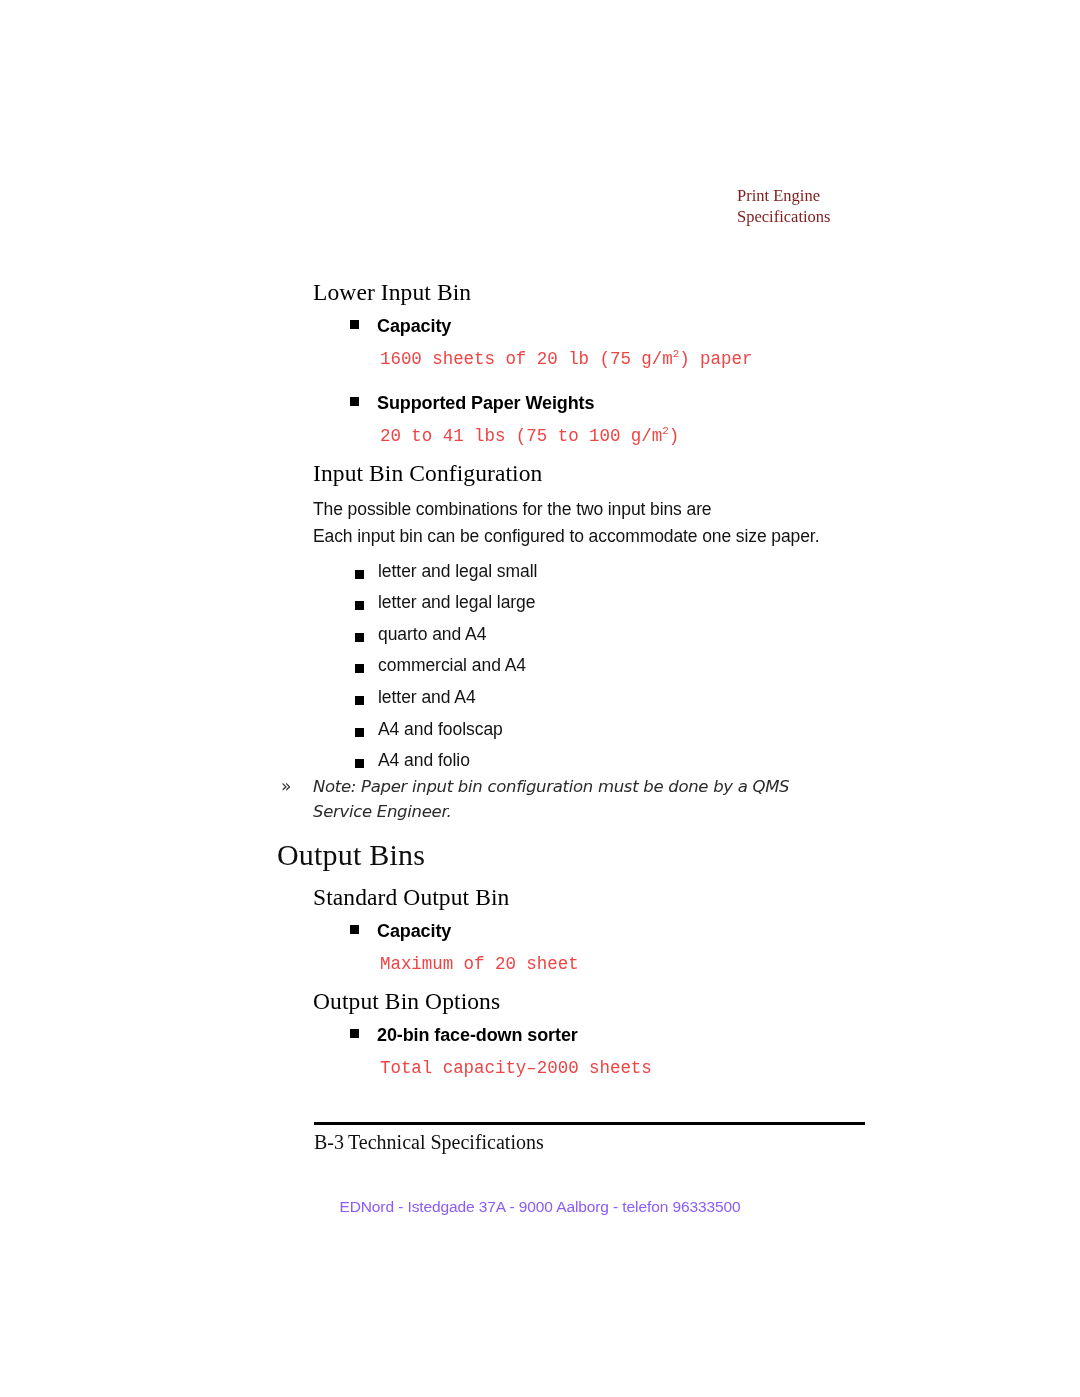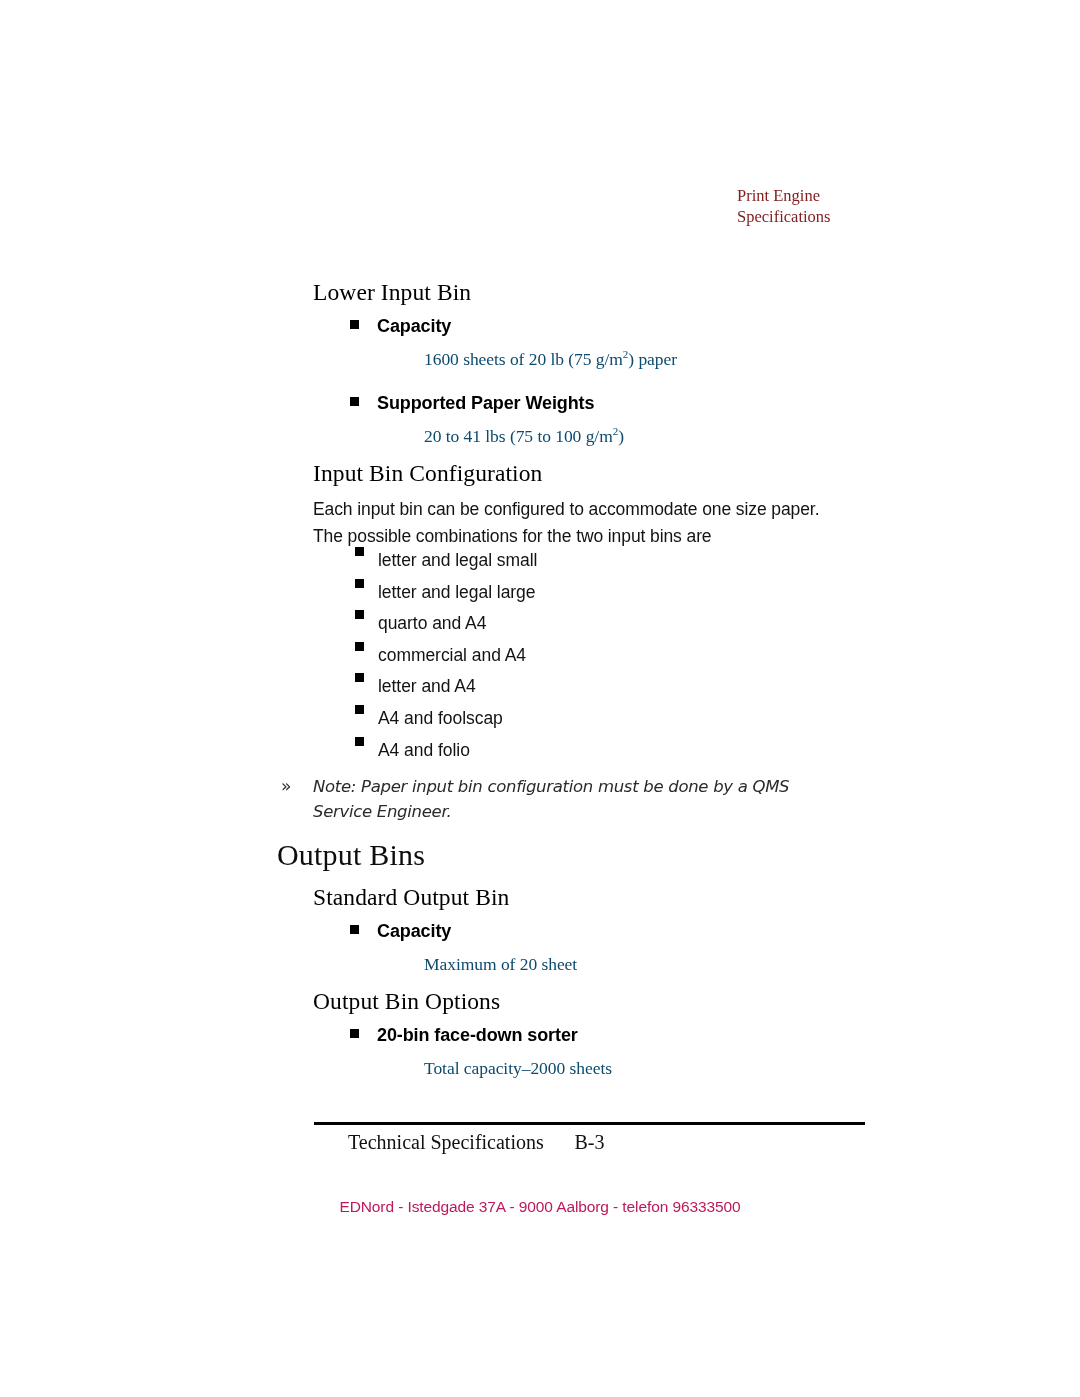--- a/index.html
+++ b/index.html
@@ -85,27 +85,26 @@
     margin-right: 18px;
     position: relative;
     top: -3px;
     flex: none;
   }
 
   
   .body {
     position: absolute;
     left: 380px;
-    font-family: Liberation Serif, serif;
+    font-family: Liberation Mono, monospace;
     font-size: 17.5px;
     line-height: 26px;
     letter-spacing: -.05px;
-    color: #0c4a6e;
-    white-space: nowrap;
-    margin-left: 44px;
+    color: #ef4444;
+    white-space: nowrap;
   }
 
   .body sup {
     font-size: 11px;
     vertical-align: super;
     line-height: 0;
   }
 
   
   .para {
@@ -121,21 +120,21 @@
   .para div { white-space: nowrap; }
 
   
   .combo-list {
     position: absolute;
     left: 355px;
     top: 550px;
   }
   .combo-item {
     display: flex;
-    align-items: flex-start;
+    align-items: flex-end;
     height: 31.6px;
     font-family: "Liberation Sans", sans-serif;
     font-size: 17.5px;
     letter-spacing: -.05px;
     color: #131313;
     white-space: nowrap;
   }
   .combo-item .sq {
     display: inline-block;
     width: 9px;
@@ -190,37 +189,37 @@
     font-size: 20px;
     color: #111;
     white-space: nowrap;
     margin-left: 48px;
   }
   .footer-right {
     position: absolute;
     left: 314px;
     top: 1131px;
     width: 551px;
-    text-align: center;
+    text-align: left;
     font-family: "Liberation Serif", serif;
     font-size: 20px;
     color: #111;
     white-space: nowrap;
   }
 
   .imprint {
     position: absolute;
     left: 0;
     top: 1198px;
     width: 1080px;
     text-align: center;
     font-family: "Liberation Sans", sans-serif;
     font-size: 15.5px;
     letter-spacing: -.1px;
-    color: #be185d;
+    color: #8b5cf6;
     white-space: nowrap;
   }
 </style>
 </head>
 <body>
 
 <div class="page">
 
   <div class="running-header">
     <div>Print Engine</div>
@@ -245,22 +244,22 @@
       <span>Supported Paper Weights</span>
     </div>
 
     <div class="body" style="top:423px;">
       <span>20 to 41 lbs (75 to 100 g/m</span><sup>2</sup><span>)</span>
     </div>
 
     <div class="h2" style="top:460px;">Input Bin Configuration</div>
 
     <div class="para" style="top:496px;">
+      <div>The possible combinations for the two input bins are</div>
       <div>Each input bin can be configured to accommodate one size paper.</div>
-      <div>The possible combinations for the two input bins are</div>
     </div>
 
     <div class="combo-list">
       <div class="combo-item">
         <span class="sq"></span>
         <span>letter and legal small</span>
       </div>
       <div class="combo-item">
         <span class="sq"></span>
         <span>letter and legal large</span>

